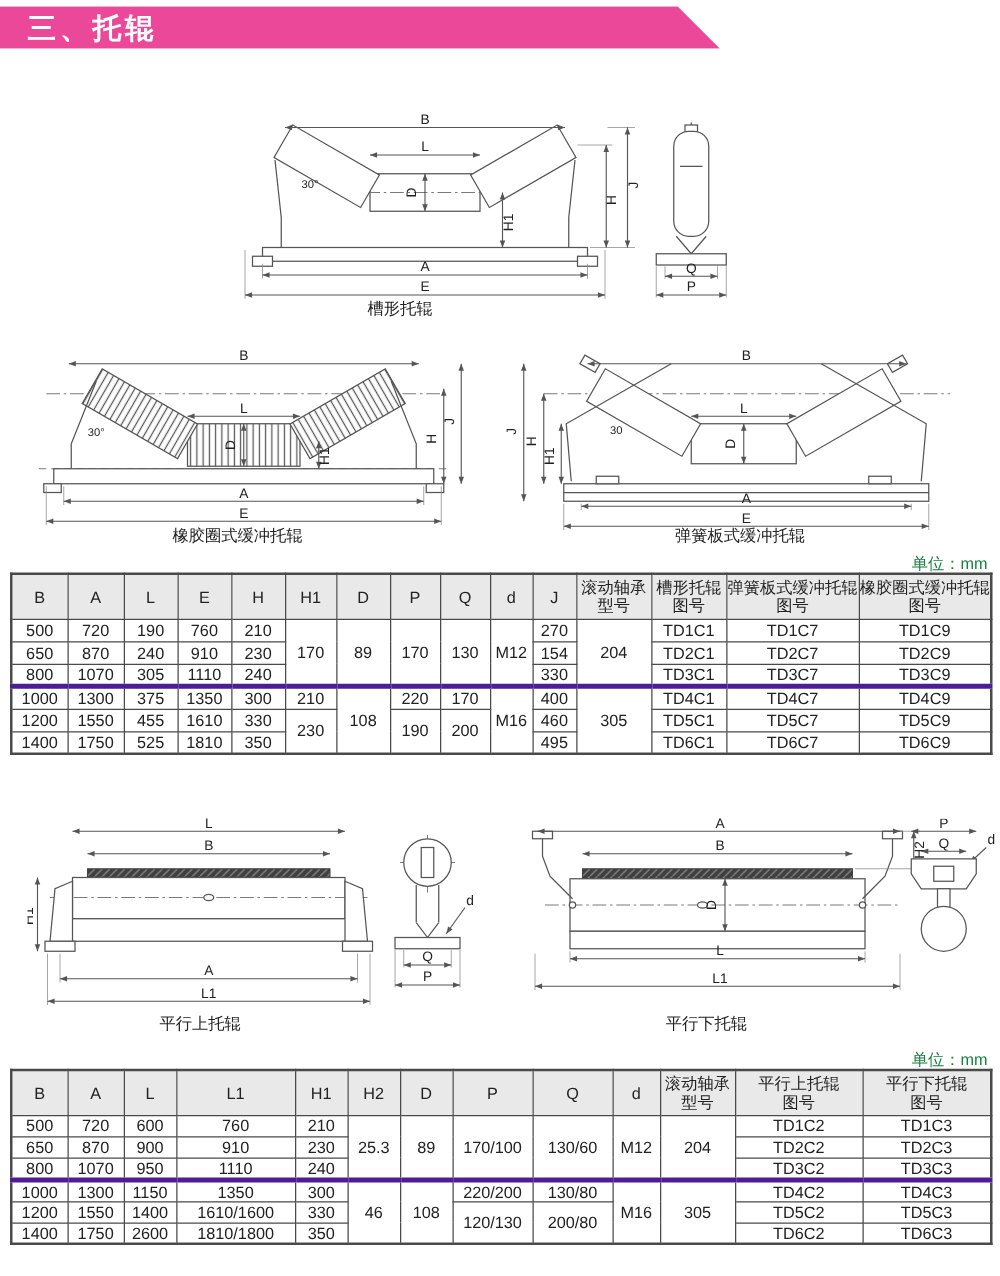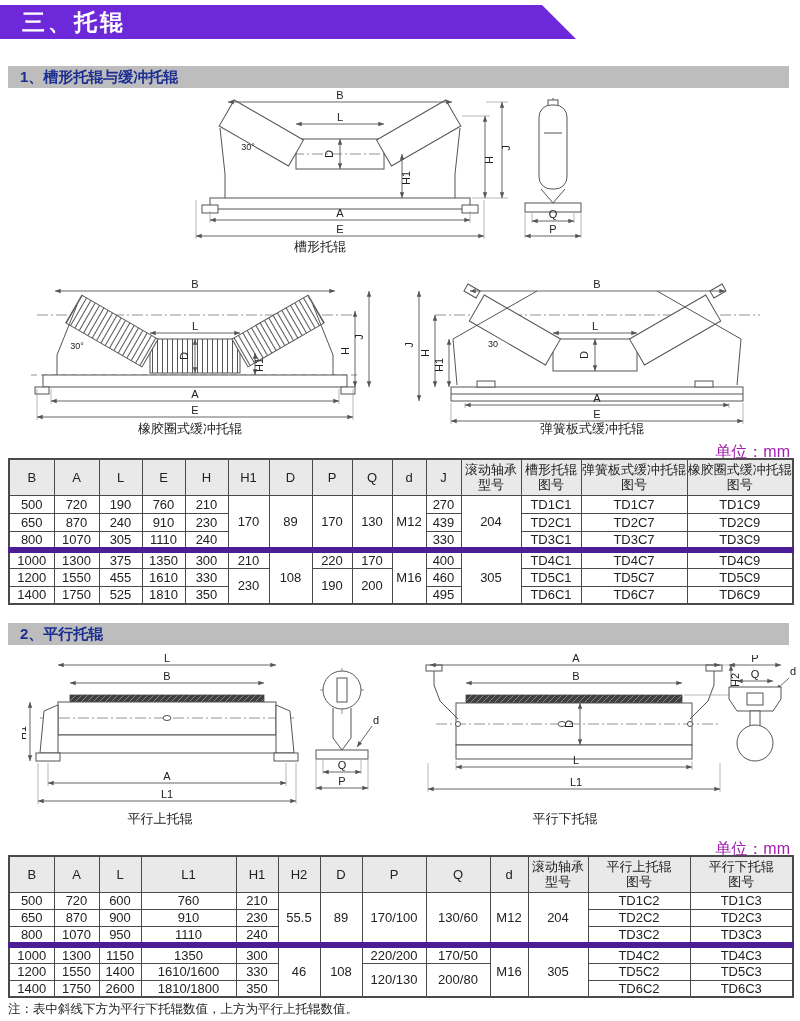--- a/index.html
+++ b/index.html
@@ -1,51 +1,51 @@
 <!DOCTYPE html>
 <html><head>
 <meta charset="utf-8">
 <style>
   * {margin:0;padding:0;box-sizing:border-box}
   html,body {width:800px;background:#fff}
   body {position:relative;height:1021px;font-family:"Liberation Sans","DejaVu Sans",sans-serif;color:#222}
   #page {position:absolute;inset:0;overflow:hidden;background:#fff}
 
-  .banner {position:absolute;top:5px;left:0;width:576px;height:34px;background:#6d28d9;
+  .banner {position:absolute;top:5px;left:0;width:576px;height:34px;background:#ec4899;
            clip-path:polygon(0 0,542px 0,576px 100%,0 100%);
            color:#fff;font-size:23px;font-weight:bold;line-height:34px;padding-left:22px;letter-spacing:3px}
 
   .secbar {position:absolute;left:8px;width:781px;height:22px;background:#bdbdbd;
            color:#1b2e91;font-weight:bold;font-size:15px;line-height:22px;padding-left:12px}
   #sec1-bar {top:66px}
   #sec2-bar {top:623px}
 
   .cap {position:absolute;font-size:13px;color:#222;text-align:center;width:220px}
-  .unit {position:absolute;right:10px;font-size:16px;color:#a21caf}
+  .unit {position:absolute;right:10px;font-size:13px;color:#15803d}
 
   .drw {position:absolute}
   .ln  {stroke:#555;fill:none;stroke-width:1}
   .fw  {stroke:#555;fill:#fff;stroke-width:1}
   .fr  {stroke:#555;fill:url(#rings);stroke-width:1}
   .fb  {stroke:#444;fill:url(#belt);stroke-width:0.8}
   .dim {stroke:#555;stroke-width:0.9;fill:none;marker-start:url(#arw);marker-end:url(#arw)}
   .arr {stroke:#555;stroke-width:0.9;fill:none;marker-end:url(#arw)}
   .ext {stroke:#888;stroke-width:0.6;fill:none}
   .cl  {stroke:#666;stroke-width:0.7;fill:none;stroke-dasharray:11 3 2 3}
   .dsh {stroke:#666;stroke-width:0.7;fill:none;stroke-dasharray:6 4}
   .lbl {font-size:11px;fill:#222;text-anchor:middle}
   .lbs {font-size:9px;fill:#222;text-anchor:middle}
 
   table {border-collapse:collapse;table-layout:fixed;position:absolute;left:8px;width:784px;
          font-size:13px;text-align:center;border:2px solid #4a4a4a}
   td {border:1px solid #4a4a4a;padding:0;overflow:hidden}
   td.hd {background:#e9e9e9;height:36px;vertical-align:middle;font-size:13px;line-height:15px}
   #t1 tbody tr {height:18px}
   #t2 tbody tr {height:17px}
-  tr.grp td {border-top:6px solid #4c1d95}
+  tr.grp td {border-top:4px solid #4c1d95}
   .note {position:absolute;left:8px;top:1001px;font-size:12.5px;color:#222}
 </style>
 </head>
 <body>
 
 <div id="page">
 
   <svg width="0" height="0" style="position:absolute">
     <defs>
       <marker id="arw" viewBox="0 0 10 10" refX="9" refY="5" markerWidth="9" markerHeight="7" orient="auto-start-reverse">
@@ -59,23 +59,20 @@
         <rect width="6" height="6" fill="#3f3f3f"></rect>
         <line x1="0" y1="6" x2="6" y2="0" stroke="#8a8a8a" stroke-width="1"></line>
       </pattern>
     </defs>
   </svg>
 
   <div class="banner">
     <span>三、托辊</span>
   </div>
 
-  <div class="secbar" id="sec1-bar">
-    <span>1、槽形托辊与缓冲托辊</span>
-  </div>
 
   <svg class="drw" style="left:180px;top:90px" width="332" height="152" viewBox="0 0 332 152">
     <g>
       <rect class="fw" x="116" y="49" width="88" height="30"></rect>
       <line class="cl" x1="94" y1="64" x2="226" y2="64"></line>
       <rect class="fw" x="36" y="48" width="80" height="30" transform="rotate(30 116 63)"></rect>
       <rect class="fw" x="204" y="48" width="80" height="30" transform="rotate(-30 204 63)"></rect>
     </g>
     <g>
       <rect class="fw" x="30" y="108" width="260" height="11"></rect>
@@ -286,21 +283,21 @@
         <td>TD1C1</td>
         <td>TD1C7</td>
         <td>TD1C9</td>
       </tr>
       <tr>
         <td>650</td>
         <td>870</td>
         <td>240</td>
         <td>910</td>
         <td>230</td>
-        <td>439</td>
+        <td>154</td>
         <td>TD2C1</td>
         <td>TD2C7</td>
         <td>TD2C9</td>
       </tr>
       <tr>
         <td>800</td>
         <td>1070</td>
         <td>305</td>
         <td>1110</td>
         <td>240</td>
@@ -347,23 +344,20 @@
         <td>1810</td>
         <td>350</td>
         <td>495</td>
         <td>TD6C1</td>
         <td>TD6C7</td>
         <td>TD6C9</td>
       </tr>
     </tbody>
   </table>
 
-  <div class="secbar" id="sec2-bar">
-    <span>2、平行托辊</span>
-  </div>
 
   <svg class="drw" style="left:22px;top:653px" width="290" height="160" viewBox="0 0 290 160">
     <g>
       <rect class="fb" x="48" y="42" width="194" height="7"></rect>
       <rect class="fw" x="36" y="49" width="218" height="33"></rect>
       <line class="cl" x1="18" y1="65" x2="272" y2="65"></line>
       <ellipse class="fw" cx="145" cy="65" rx="4" ry="2.5"></ellipse>
       <rect class="fw" x="30" y="82" width="230" height="18"></rect>
       <polygon class="fw" points="36,52 22,58 18,100 36,100"></polygon>
       <polygon class="fw" points="254,52 268,58 272,100 254,100"></polygon>
@@ -509,21 +503,21 @@
           </td>
       </tr>
     </thead>
     <tbody>
       <tr>
         <td>500</td>
         <td>720</td>
         <td>600</td>
         <td>760</td>
         <td>210</td>
-        <td rowspan="3">55.5</td>
+        <td rowspan="3">25.3</td>
         <td rowspan="3">89</td>
         <td rowspan="3">170/100</td>
         <td rowspan="3">130/60</td>
         <td rowspan="3">M12</td>
         <td rowspan="3">204</td>
         <td>TD1C2</td>
         <td>TD1C3</td>
       </tr>
       <tr>
         <td>650</td>
@@ -545,21 +539,21 @@
       </tr>
       <tr class="grp">
         <td>1000</td>
         <td>1300</td>
         <td>1150</td>
         <td>1350</td>
         <td>300</td>
         <td rowspan="3">46</td>
         <td rowspan="3">108</td>
         <td>220/200</td>
-        <td>170/50</td>
+        <td>130/80</td>
         <td rowspan="3">M16</td>
         <td rowspan="3">305</td>
         <td>TD4C2</td>
         <td>TD4C3</td>
       </tr>
       <tr>
         <td>1200</td>
         <td>1550</td>
         <td>1400</td>
         <td>1610/1600</td>
@@ -574,15 +568,14 @@
         <td>1750</td>
         <td>2600</td>
         <td>1810/1800</td>
         <td>350</td>
         <td>TD6C2</td>
         <td>TD6C3</td>
       </tr>
     </tbody>
   </table>
 
-  <div class="note">注：表中斜线下方为平行下托辊数值，上方为平行上托辊数值。</div>
 
 </div>
 
 </body></html>

